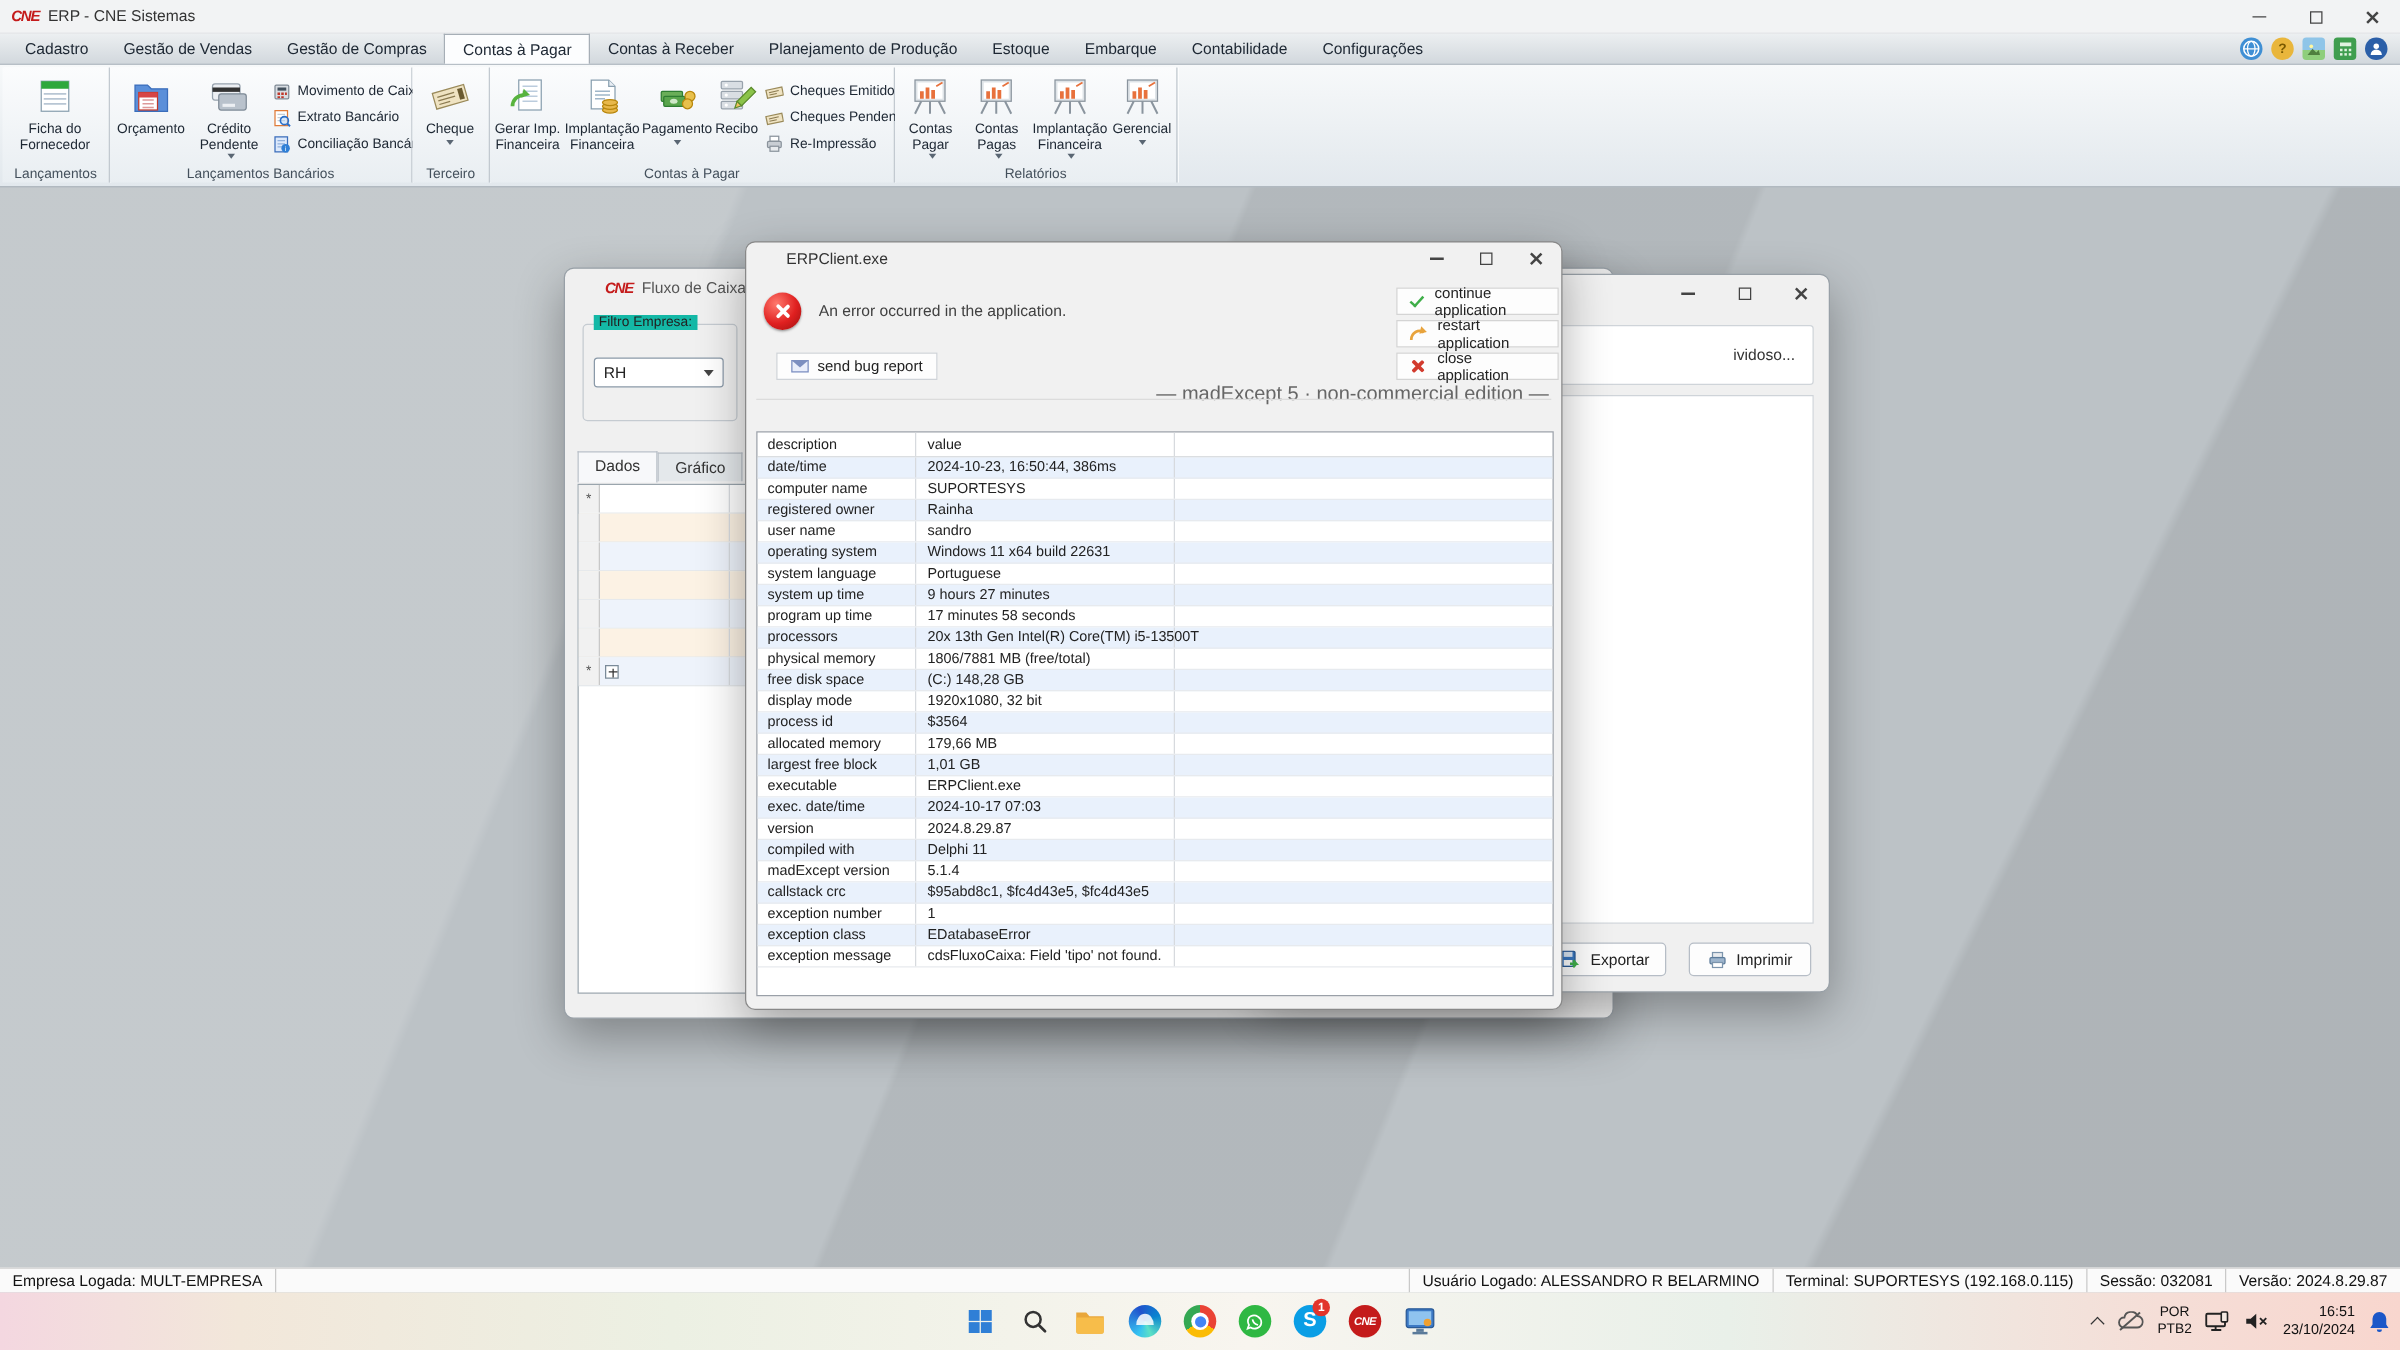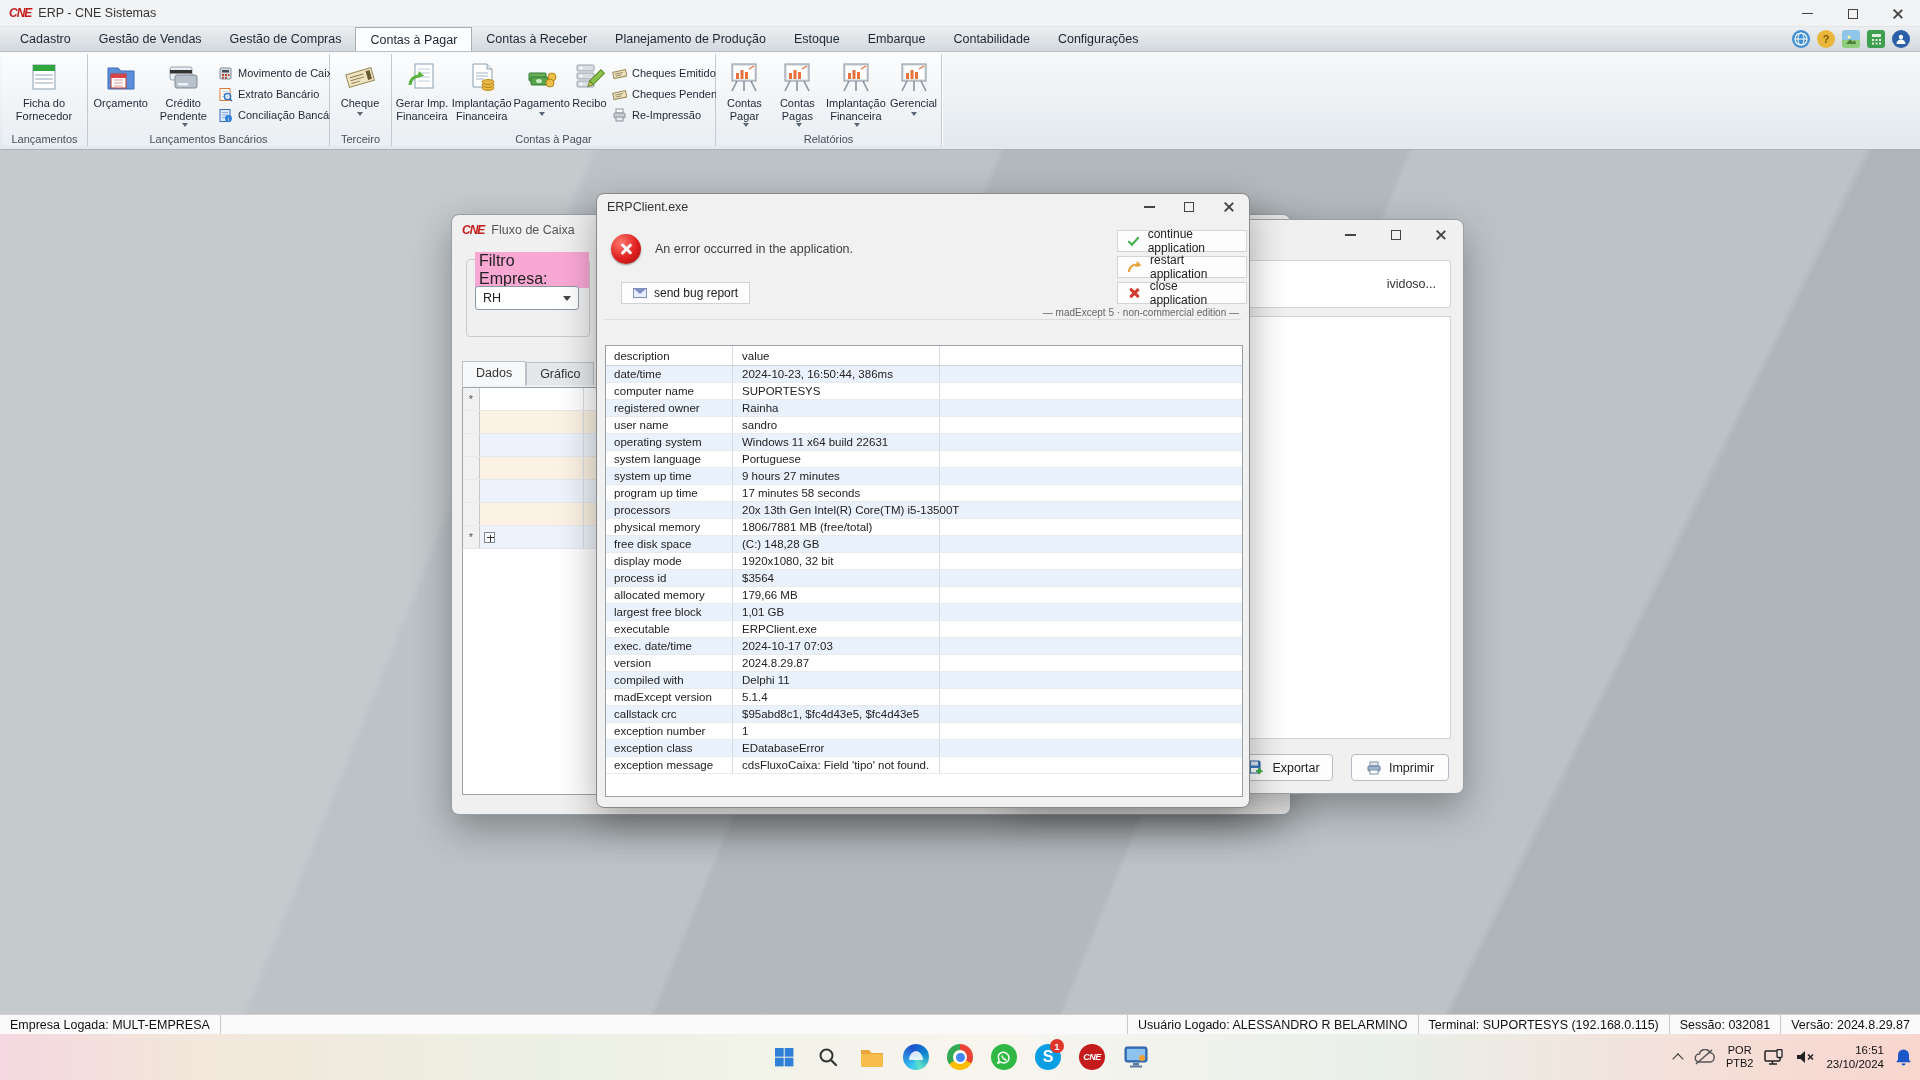--- a/index.html
+++ b/index.html
@@ -44,28 +44,28 @@
 
   
   .desktop{position:absolute;left:0;top:150px;width:1920px;height:864px;background:#bcc2c6;}
   .desktop::before{content:"";position:absolute;inset:0;
     background:linear-gradient(112deg, rgba(255,255,255,.13) 0 26%, rgba(255,255,255,0) 26.4%),
                linear-gradient(296deg, rgba(0,0,0,.07) 0 20%, rgba(0,0,0,0) 20.4%),
                linear-gradient(112deg, rgba(0,0,0,0) 44%, rgba(0,0,0,.05) 44.3% 62%, rgba(0,0,0,0) 62.3%);}
 
   
   .win{position:absolute;background:#f0f0f0;border:1px solid #98a0a7;border-radius:8px;
-    box-shadow:0 14px 38px rgba(0,0,0,.32);overflow:hidden;}
+    box-shadow:0 14px 38px rgba(0,0,0,.32);overflow:hidden;padding-left:22px;}
   .wtitle{height:30px;display:flex;align-items:center;padding-left:10px;font-size:12.5px;color:#555;position:relative;}
   .wtitle .tb-controls{height:30px;}
 
   
   #flowwin{left:451px;top:214px;width:840px;height:601px;}
   .gbox{position:absolute;border:1px solid #c5cbd1;border-radius:4px;}
-  .glab{position:absolute;top:-8px;left:8px;background:#f9a8d4;padding:0 4px;font-size:16px;color:#222;}
+  .glab{position:absolute;top:-8px;left:8px;background:#14b8a6;padding:0 4px;font-size:11px;color:#222;}
   .combo{position:absolute;background:#fff;border:1px solid #8a99a8;border-radius:3px;height:24px;
     display:flex;align-items:center;justify-content:space-between;padding:0 7px;font-size:12.5px;}
   .combo .dcaret{width:0;height:0;border-left:4px solid transparent;border-right:4px solid transparent;border-top:5px solid #444;}
   .radio-row{display:flex;align-items:center;gap:6px;height:20px;font-size:12px;}
   .radio{width:13px;height:13px;border:1px solid #6b7a88;border-radius:50%;background:#fff;position:relative;}
   .radio.sel{border:3.5px solid #1565c0;}
   .ftabs{position:absolute;left:10px;top:146px;display:flex;align-items:center;}
   .flow-tab{padding:4px 13px;font-size:12.5px;border:1px solid #b9c0c7;border-bottom:none;background:#e4e8eb;color:#333;}
   .flow-tab.active{background:#f7f8fa;padding-bottom:6px;}
   .fgrid{position:absolute;left:10px;top:172px;width:560px;height:408px;background:#fff;border:1px solid #9aa5ad;}
@@ -100,21 +100,21 @@
     display:flex;align-items:center;gap:7px;padding:0 11px;font-size:12px;}
   .envelope{width:14px;height:10px;border:1.3px solid #7c8fc0;background:#e9eefb;position:relative;}
   .envelope::before{content:"";position:absolute;left:-1px;top:-1px;border-left:7px solid transparent;border-right:7px solid transparent;border-top:6px solid #7c8fc0;}
   .abtn{position:absolute;left:520px;width:130px;height:22px;background:#fdfdfd;border:1px solid #d4d4d4;
     display:flex;align-items:center;gap:8px;padding:0 9px;font-size:12px;}
   .abtn .aic{width:15px;height:15px;display:flex;align-items:center;justify-content:center;}
   .checkmark{width:11px;height:6px;border-left:2.6px solid #3fae49;border-bottom:2.6px solid #3fae49;transform:rotate(-48deg);margin-top:-3px;}
   .redx{position:relative;width:12px;height:12px;}
   .redx::before,.redx::after{content:"";position:absolute;left:5px;top:0;width:2.6px;height:12px;background:#d23b2e;border-radius:1px;}
   .redx::before{transform:rotate(45deg);} .redx::after{transform:rotate(-45deg);}
-  .madnote{position:absolute;right:10px;top:113px;font-size:10px;color:#666;}
+  .madnote{position:absolute;right:10px;top:113px;font-size:16px;color:#666;}
   .dlg-hr{position:absolute;left:8px;right:8px;top:125px;border-top:1px solid #dcdcdc;}
   .dtabs{position:absolute;left:8px;top:129px;display:flex;align-items:flex-end;height:22px;}
   .dialog-tab{padding:3px 9px 4px;font-size:11.5px;color:#1d2733;border:1px solid transparent;}
   .dialog-tab.active{background:#fff;border:1px solid #9b9b9b;border-bottom:1px solid #fff;position:relative;top:1px;}
   .dpanel{position:absolute;left:8px;top:151px;width:638px;height:452px;background:#fff;border:1px solid #9aa0a8;overflow:hidden;}
   .trow,.thead{display:flex;align-items:center;height:17px;font-size:11.5px;}
   .thead{height:20px;border-bottom:1px solid #cfd3d8;}
   .c1{width:127px;padding-left:8px;border-right:1px solid #d7dade;height:100%;display:flex;align-items:center;white-space:nowrap;}
   .c2{width:207px;padding-left:9px;border-right:1px solid #d7dade;height:100%;display:flex;align-items:center;white-space:nowrap;}
   .trow{border-bottom:1px solid #e7eaee;}

